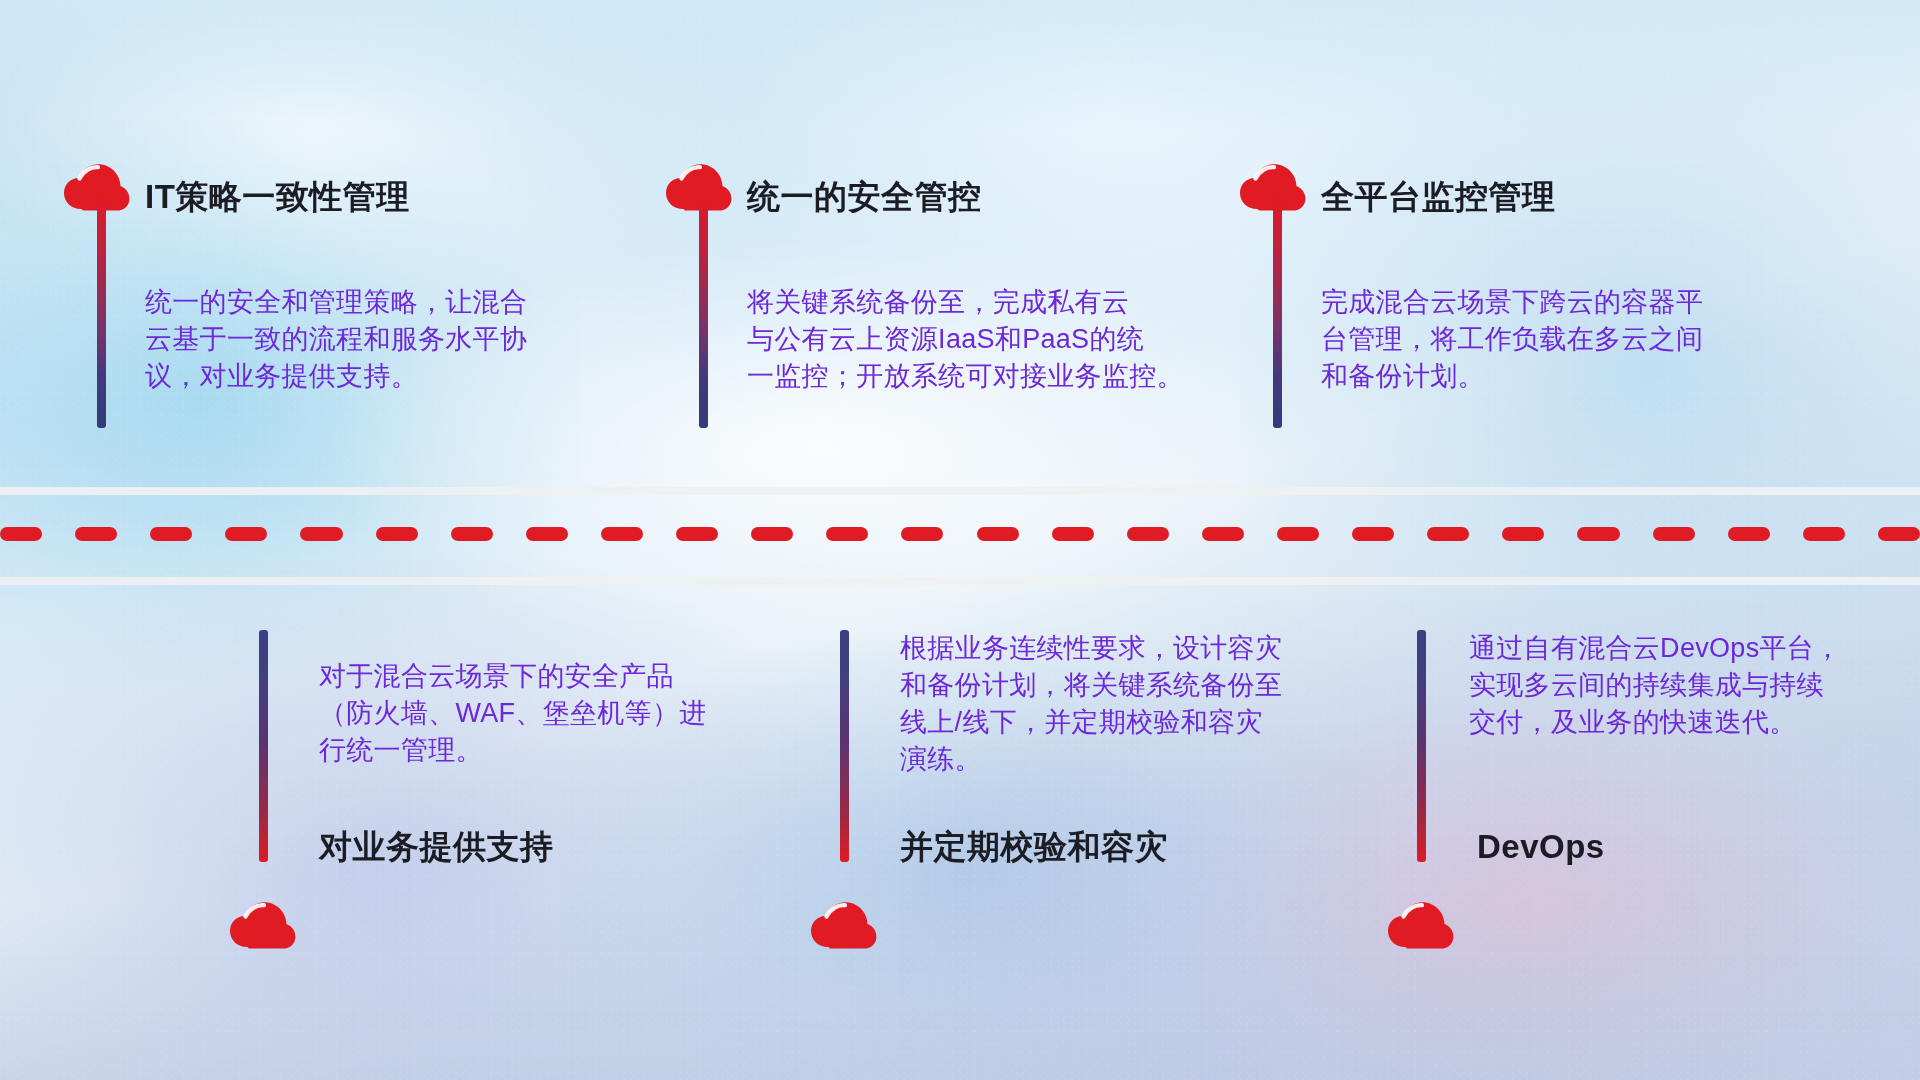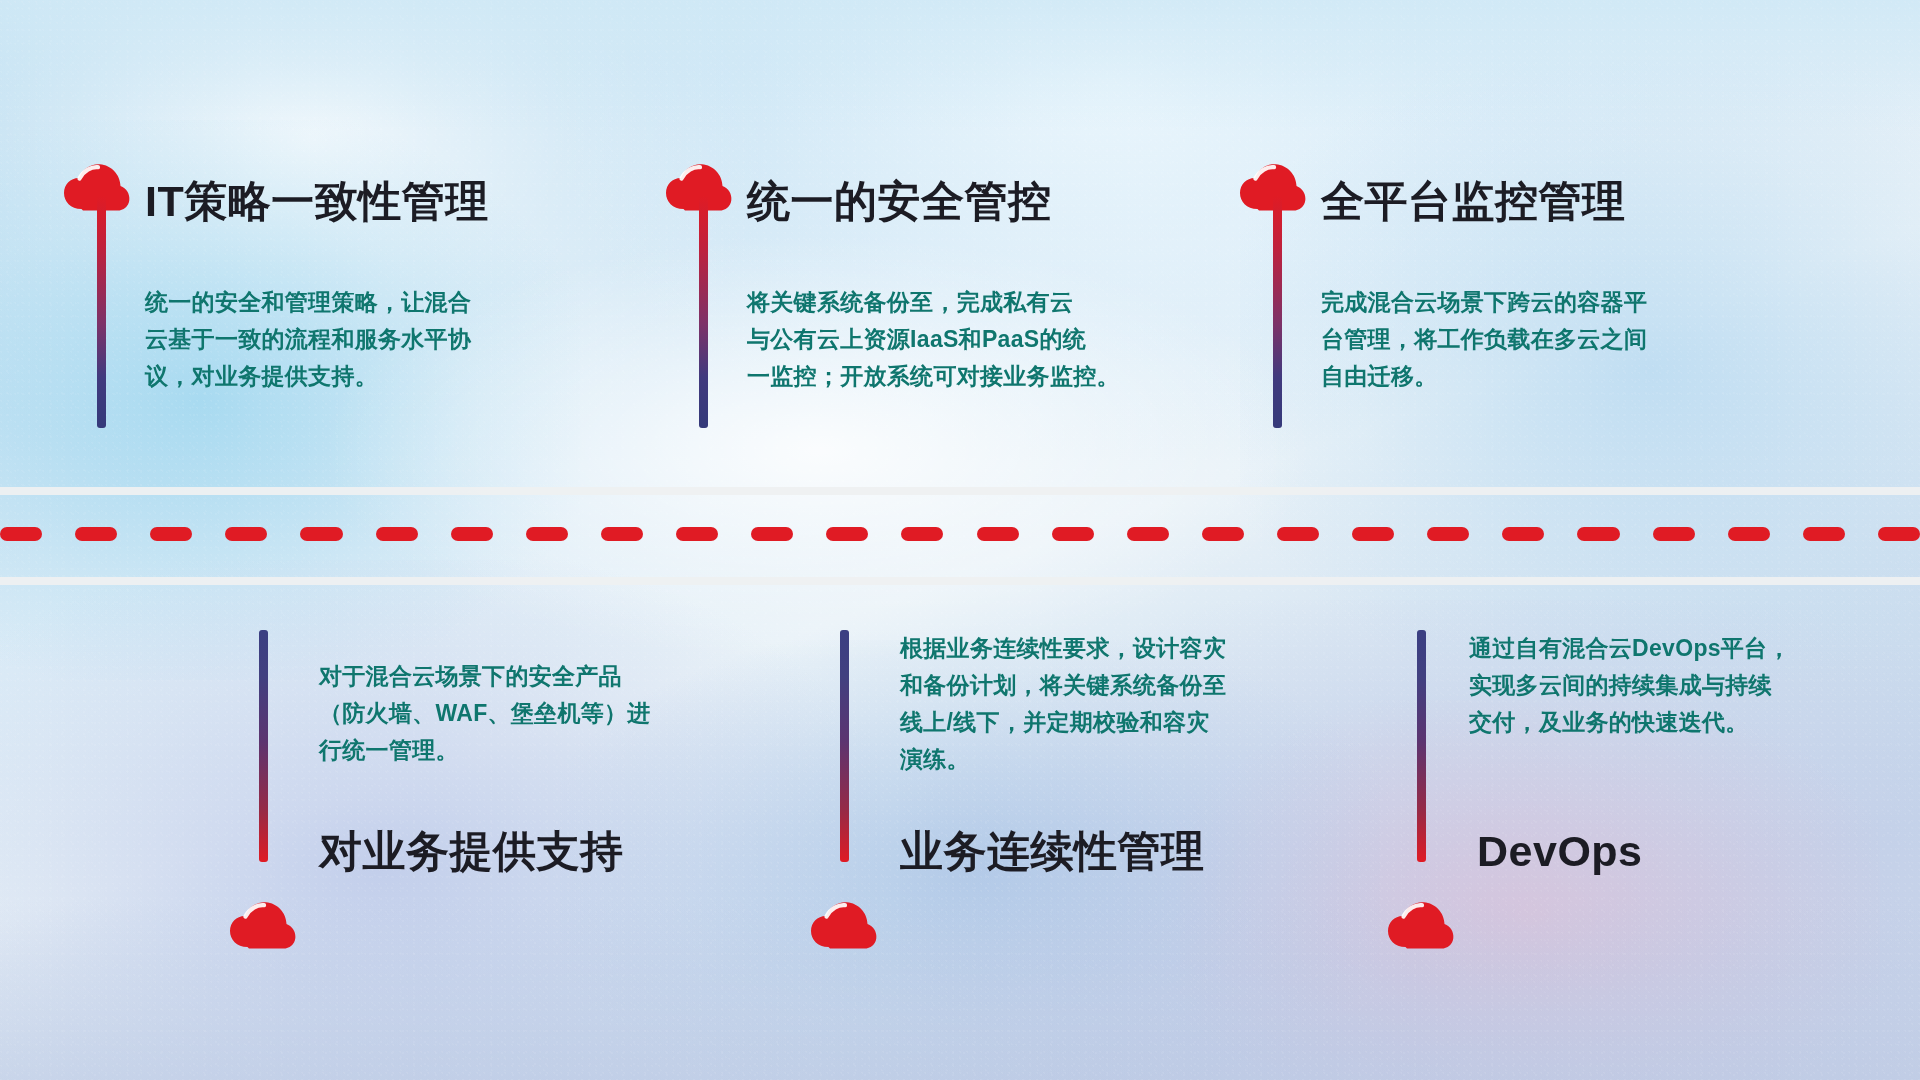--- a/index.html
+++ b/index.html
@@ -80,26 +80,26 @@
 
   
   .col{position:absolute;}
 
   .cloud{position:relative;width:68px;height:50px;}
   .cloud svg{display:block;width:68px;height:50px;}
 
   .bar{width:9px;border-radius:3px;}
 
   .title{
-    font-size:43px;font-weight:bold;color:#1c1c24;
+    font-size:33px;font-weight:bold;color:#1c1c24;
     letter-spacing:.5px;white-space:nowrap;line-height:1;
   }
   .body{
-    font-size:23px;line-height:37px;color:#0f766e;
-    font-weight:700;white-space:pre-line;letter-spacing:.3px;
+    font-size:27px;line-height:37px;color:#6d28d9;
+    font-weight:400;white-space:pre-line;letter-spacing:.3px;
   }
 
   
   .top-col .cloud{margin-left:0;}
   .top-col .bar{background:linear-gradient(180deg,#e01b24 0%,#c0213c 22%,#7d3268 55%,#413a7e 78%,#353a7a 100%);}
 
   
   .bot-col .bar{background:linear-gradient(180deg,#3b3f82 0%,#414080 20%,#5c3470 48%,#972a46 78%,#e01b24 100%);}
 </style>
 </head>
@@ -153,21 +153,21 @@
   <div class="cloud" style="position:absolute;left:-34px;top:0;">
     <svg viewBox="0 0 68 50" xmlns="http://www.w3.org/2000/svg">
       <path d="M18.5 47 C7.5 47 1 39.5 1 31 C1 22.6 7.8 15.8 16.2 16.1 C19.2 7.2 27.6 1.5 36.8 2.2 C48.4 3.1 57.2 12.6 57.5 24 C63.4 26.2 67 31.9 66.3 38.2 C65.6 44.2 60.5 48.6 54.4 48.6 L20 48.6 Z" fill="#e01b24"></path>
       <path d="M16.5 16.5 C20.5 8.5 28.5 4.5 35 5.2" fill="none" stroke="#ffffff" stroke-width="4.2" stroke-linecap="round" opacity="0.92"></path>
     </svg>
   </div>
   <div class="bar" style="position:absolute;left:0;top:34px;height:232px;"></div>
   <div class="title" style="position:absolute;left:48px;top:18px;">全平台监控管理</div>
   <div class="body" style="position:absolute;left:48px;top:122px;width:440px;">完成混合云场景下跨云的容器平
 台管理，将工作负载在多云之间
-自由迁移。</div>
+和备份计划。</div>
 </div>
 
 <div id="divider" style="top:487px;height:100px;">
   <div class="rule top"></div>
   <div class="rule bottom"></div>
   <div class="dashwrap">
       <div class="dash" style="left: 0px; width: 42.1154px; background: rgb(224, 27, 36);"></div>
       <div class="dash" style="left: 75.1154px; width: 42.1154px; background: rgb(224, 27, 36);"></div>
       <div class="dash" style="left: 150.231px; width: 42.1154px; background: rgb(224, 27, 36);"></div>
       <div class="dash" style="left: 225.346px; width: 42.1154px; background: rgb(224, 27, 36);"></div>
@@ -208,21 +208,21 @@
       <path d="M16.5 16.5 C20.5 8.5 28.5 4.5 35 5.2" fill="none" stroke="#ffffff" stroke-width="4.2" stroke-linecap="round" opacity="0.92"></path>
     </svg>
   </div>
 </div>
 
 <div class="col bot-col" style="left:840px;top:630px;">
   <div class="body" style="position:absolute;left:60px;top:0;width:440px;">根据业务连续性要求，设计容灾
 和备份计划，将关键系统备份至
 线上/线下，并定期校验和容灾
 演练。</div>
-  <div class="title" style="position:absolute;left:60px;top:200px;">业务连续性管理</div>
+  <div class="title" style="position:absolute;left:60px;top:200px;">并定期校验和容灾</div>
   <div class="bar" style="position:absolute;left:0;top:0;height:232px;"></div>
   <div class="cloud" style="position:absolute;left:-30px;top:270px;">
     <svg viewBox="0 0 68 50" xmlns="http://www.w3.org/2000/svg">
       <path d="M18.5 47 C7.5 47 1 39.5 1 31 C1 22.6 7.8 15.8 16.2 16.1 C19.2 7.2 27.6 1.5 36.8 2.2 C48.4 3.1 57.2 12.6 57.5 24 C63.4 26.2 67 31.9 66.3 38.2 C65.6 44.2 60.5 48.6 54.4 48.6 L20 48.6 Z" fill="#e01b24"></path>
       <path d="M16.5 16.5 C20.5 8.5 28.5 4.5 35 5.2" fill="none" stroke="#ffffff" stroke-width="4.2" stroke-linecap="round" opacity="0.92"></path>
     </svg>
   </div>
 </div>
 
 <div class="col bot-col" style="left:1417px;top:630px;">

